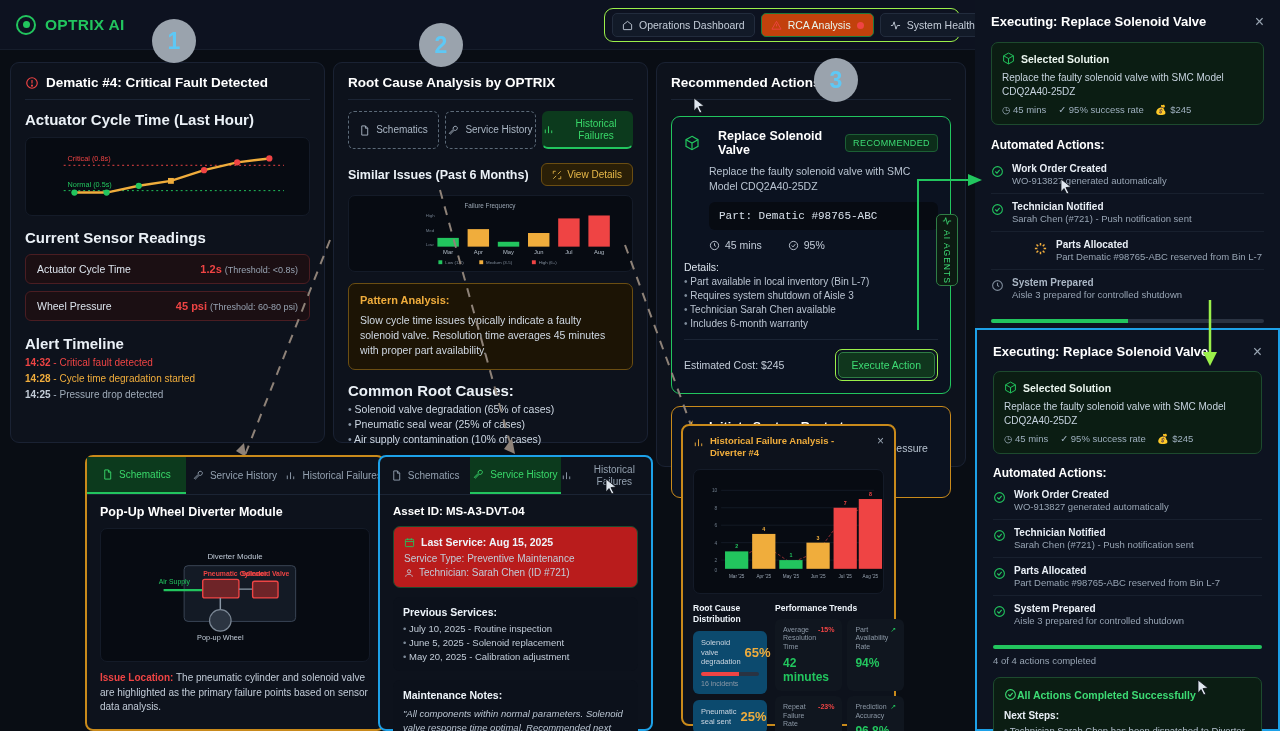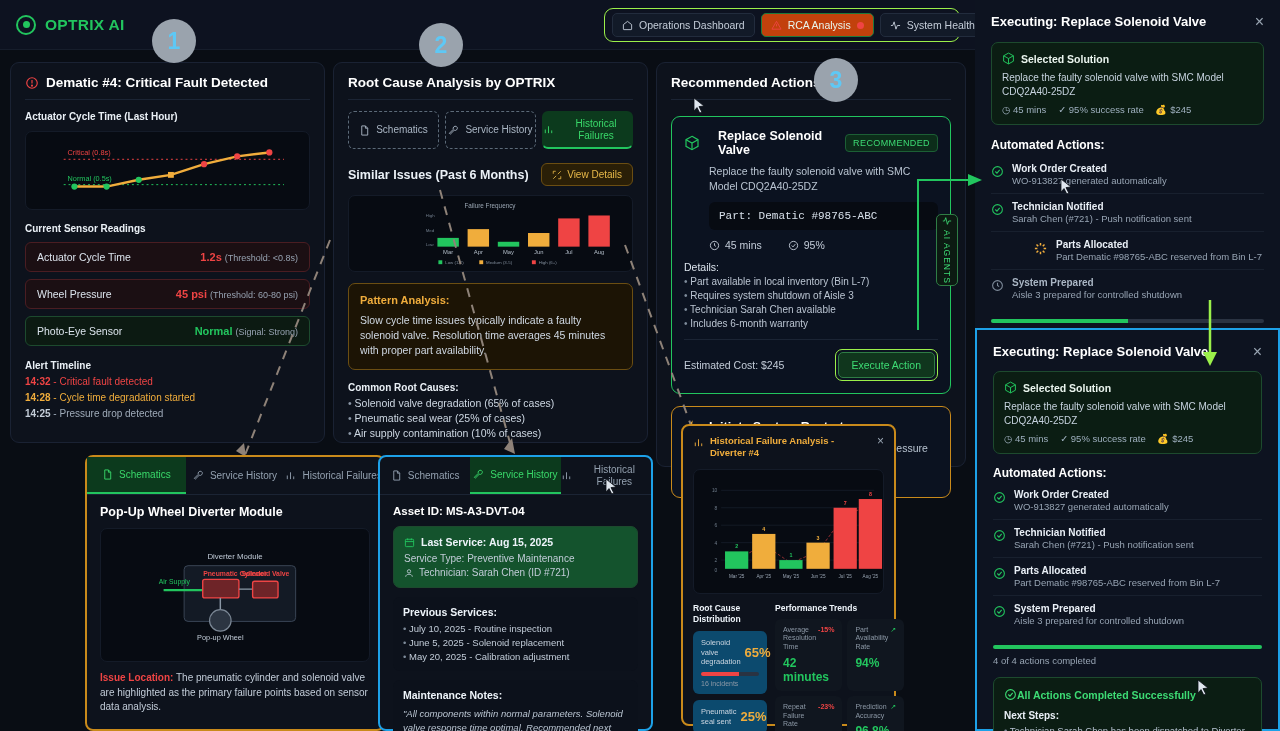--- a/index.html
+++ b/index.html
@@ -44,21 +44,21 @@
   
   .numbadge {
     position: absolute; width: 44px; height: 44px; border-radius: 50%;
     background: #9aa3ad; color: #5ec8f5; font-size: 23px; font-weight: bold;
     display: flex; align-items: center; justify-content: center; z-index: 40;
   }
   .panel { position: absolute; background: #0d121c; border: 1px solid #1a2233; border-radius: 9px; }
   .panel-title { font-size: 13.5px; font-weight: bold; color: #fff; display:flex; align-items:center; gap:7px;}
   .rule { height:1px; background:#1b2434; margin: 9px 0 0 0; }
 
-  .sect-h { font-size: 10px; font-weight: bold; color:#eaf0f6; }
+  .sect-h { font-size: 15px; font-weight: bold; color:#eaf0f6; }
 
   
   .chartbox { background:#070b12; border-radius:7px; border:1px solid #141b28; }
 
   .sensor-row {
     display:flex; align-items:center; justify-content:space-between;
     border-radius:6px; padding: 8px 11px; font-size: 10.5px;
   }
   .sensor-bad { background:#1b0f13; border:1px solid #4a1d22; }
   .sensor-ok  { background:#0c1a12; border:1px solid #1d4a2e; }
@@ -162,21 +162,21 @@
   
   .popup { position:absolute; border-radius:8px; z-index:30; }
   .ptabs { display:flex; height:38px; border-bottom:1px solid #1b2434;}
   .ptab {
     flex:1; display:flex; align-items:center; justify-content:center; gap:6px;
     font-size:10px; color:#93a0af; line-height:1.15; text-align:center;
   }
   .ptab.active { background:#0c3a1d; color:#39d96a; border-bottom:2px solid #22c55e; }
   .ptab svg { width:11px; height:11px; flex:none;}
 
-  .svc-card { background:#14532d; border:1px solid #1d4a2e; border-radius:7px; padding:9px 10px;}
+  .svc-card { background:#b91c1c; border:1px solid #1d4a2e; border-radius:7px; padding:9px 10px;}
   .svc-card2 { background:#0c111b; border-radius:7px; padding:9px 10px;}
   .svc-h { font-size:10.5px; font-weight:bold; color:#eef4fa;}
   .svc-t { font-size:10px; color:#c2ccd8; margin-top:5px;}
   .svc-li { font-size:9.5px; color:#c2ccd8; margin-top:3px; list-style:none;}
   .svc-li:before { content:"• "; color:#7e8b9a; }
   .notes { font-size:9.5px; color:#b9c4d1; font-style:italic; line-height:1.45; margin-top:6px;}
 
   
   .statcard { background:#10161f; border-radius:6px; padding:7px 8px; }
   .stat-label { font-size:7px; color:#8c98a6; line-height:1.25;}
@@ -266,24 +266,20 @@
 
       <div class="sect-h" style="margin-top:13px;">Current Sensor Readings</div>
 
       <div class="sensor-row sensor-bad" style="margin-top:8px;">
         <span class="sensor-name">Actuator Cycle Time</span>
         <span><b class="sensor-val-bad">1.2s</b> <span class="sensor-thr">(Threshold: &lt;0.8s)</span></span>
       </div>
       <div class="sensor-row sensor-bad" style="margin-top:7px;">
         <span class="sensor-name">Wheel Pressure</span>
         <span><b class="sensor-val-bad">45 psi</b> <span class="sensor-thr">(Threshold: 60-80 psi)</span></span>
-      </div>
-      <div class="sensor-row sensor-ok" style="margin-top:7px;">
-        <span class="sensor-name">Photo-Eye Sensor</span>
-        <span><b class="sensor-val-ok">Normal</b> <span class="sensor-thr">(Signal: Strong)</span></span>
       </div>
 
       <div class="sect-h" style="margin-top:14px;">Alert Timeline</div>
       <div class="tl-row"><span class="tl-crit">14:32</span> <span style="color:#ef4444">- Critical fault detected</span></div>
       <div class="tl-row"><span class="tl-warn">14:28</span> <span style="color:#f0ad3c">- Cycle time degradation started</span></div>
       <div class="tl-row"><span class="tl-norm">14:25</span> <span>- Pressure drop detected</span></div>
     </div>
   </div>
 
   <div class="panel" style="left:333px;top:62px;width:315px;height:381px;">

